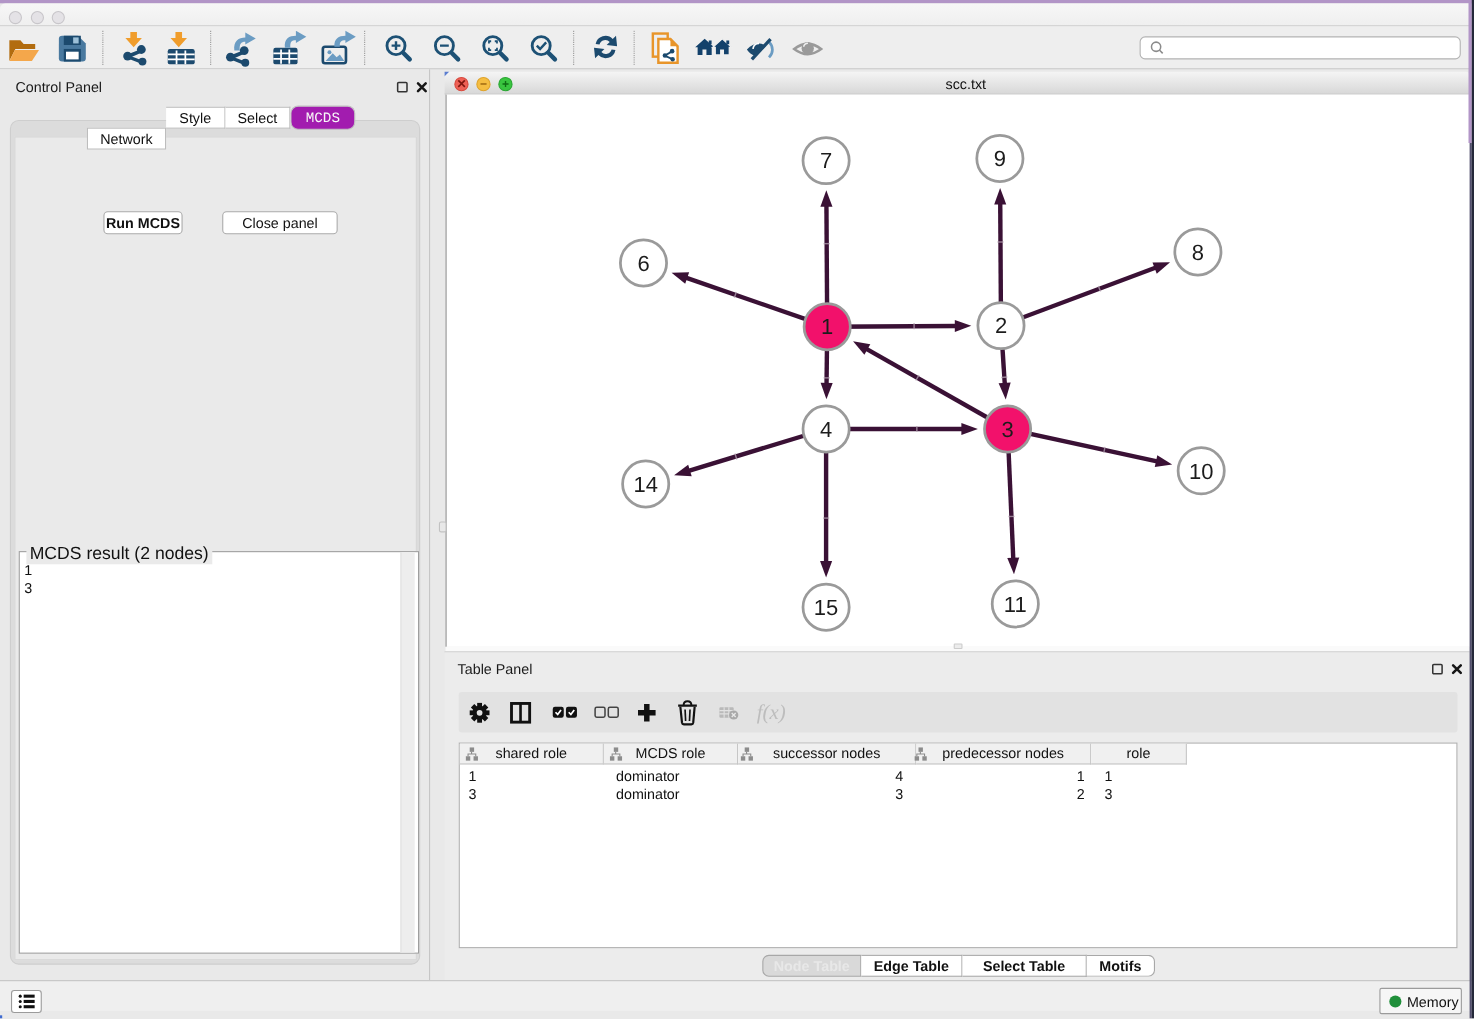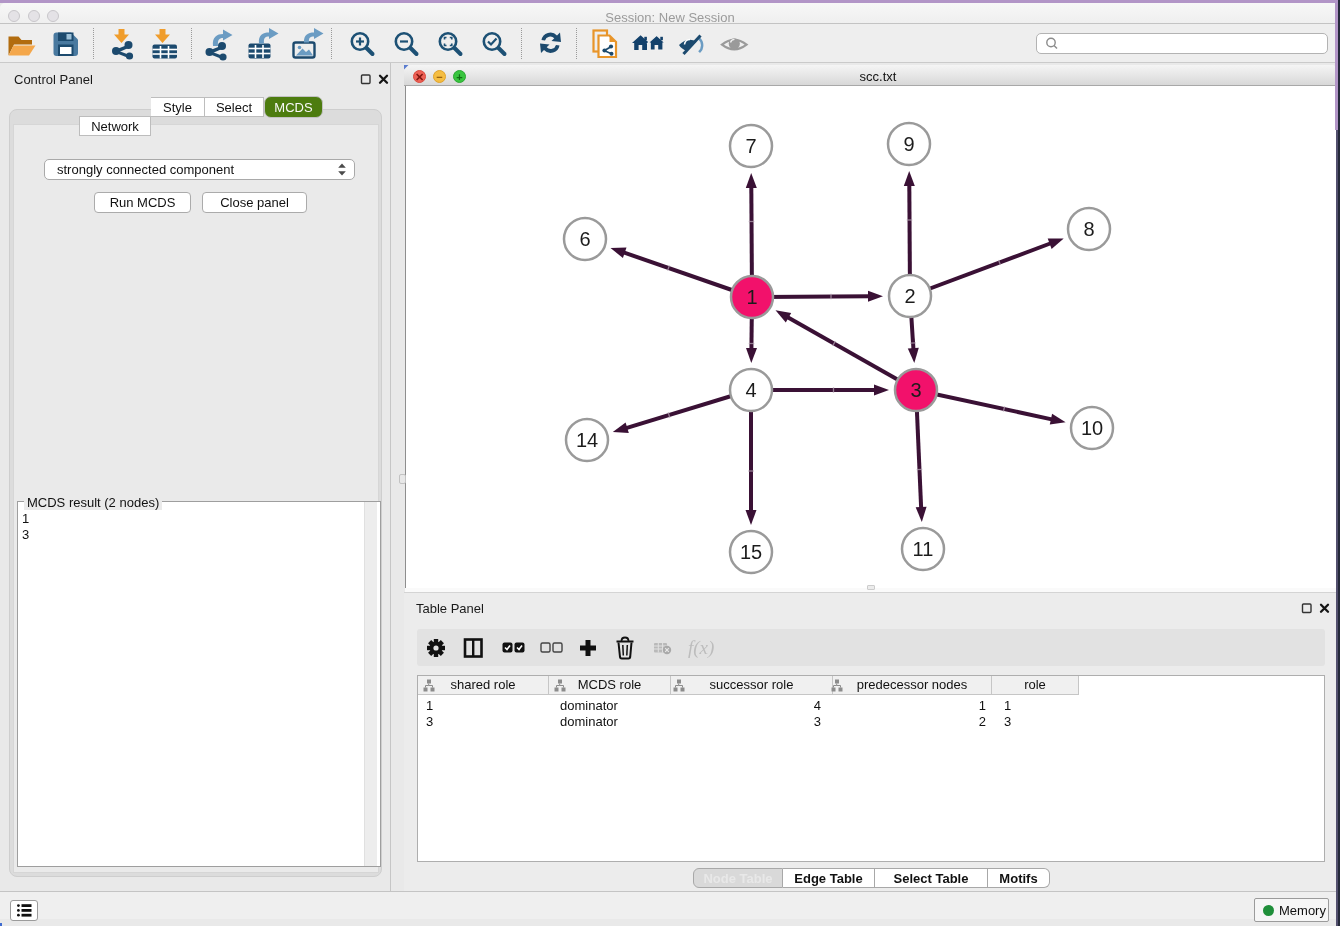--- a/index.html
+++ b/index.html
@@ -11,28 +11,28 @@
 .tlight { position:absolute; top:6.5px; width:12px; height:12px; border-radius:50%; background:#e4e2e6; border:1px solid #c8c6ca; }
 #wintitle { left:0; top:7px; width:1340px; text-align:center; font-size:13px; color:#9b9b9b; }
 #toolbar { left:0; top:24px; width:1340px; height:39px; background:#eeeeee; border-bottom:1px solid #cacaca; }
 .sep { position:absolute; top:4px; height:31px; width:0; border-left:1px dotted #9a9a9a; }
 #searchbox { left:1036px; top:9px; width:292px; height:21px; background:#fff; border:1px solid #b3b3b3; border-radius:5px; }
 
 
 #cpanel { left:0; top:63px; width:391px; height:828px; background:#e9e9e9; border-right:1px solid #c6c6c6; }
 #cphead { left:14px; top:9px; font-size:13px; color:#1a1a1a; }
 .tab { position:absolute; z-index:3; top:34px; height:20px; background:#fff; border:1px solid #bdbdbd; font-size:13px; color:#111; text-align:center; line-height:19px; }
-#tabmcds { position:absolute; z-index:2; top:33px; height:22px; background:#4d7c0f; border:1px solid #c2c2c2; border-radius:7px; font-size:13px; color:#f8f8f8; text-align:center; line-height:21px; }
+#tabmcds { position:absolute; z-index:2; top:33px; height:22px; background:#a21caf; border:1px solid #c2c2c2; border-radius:7px; font-size:13px; color:#f8f8f8; text-align:center; line-height:21px;font-family:Liberation Mono, monospace; }
 #tabpane { left:9px; top:46px; width:373px; height:768px; background:#dcdcdc; border-radius:8px; border:1px solid #cecece; }
 #tabinner { left:13px; top:61px; width:366px; height:749px; background:#eaeaea; border:1px solid #d6d6d6; }
 #optlabel { left:13px; top:74px; width:366px; text-align:center; font-size:13px; color:#111; }
 #dropdown { left:44px; top:96px; width:311px; height:21px; background:#fff; border:1px solid #a9a9a9; border-radius:5px; font-size:13px; color:#111; line-height:19px; padding-left:12px; }
 .btn { position:absolute; top:129px; height:21px; background:#fff; border:1px solid #ababab; border-radius:4px; font-size:13px; color:#111; text-align:center; line-height:19px; }
 #fieldset { left:17px; top:438px; width:364px; height:366px; background:#fff; border:1px solid #9e9e9e; }
-#legend { left:24px; top:432px; background:#eaeaea; padding:0 3px; font-size:13px; color:#111; }
+#legend { left:24px; top:432px; background:#eaeaea; padding:0 3px; font-size:16px; color:#111; }
 #scrollstrip { left:364px; top:439px; width:13px; height:364px; background:#ededed; border-left:1px solid #e0e0e0; }
 .mcdsline { position:absolute; left:22px; font-size:13px; color:#111; }
 
 
 #netwin { left:404px; top:65px; width:932px; height:527px; }
 #nettitle { position:absolute; left:0; top:0; width:932px; height:21px; background:linear-gradient(#f5f5f5,#d8d8d8); border-bottom:1px solid #a8a8a8; border-radius:4px 4px 0 0; }
 .mlight { position:absolute; top:4.5px; width:13px; height:13px; border-radius:50%; font-size:11px; font-weight:bold; text-align:center; line-height:13px; }
 #nettext { position:absolute; left:8px; top:4px; width:932px; text-align:center; font-size:13px; color:#111; }
 #netcanvas { position:absolute; left:1px; top:21px; width:932px; height:502px; background:#fff; border-left:1px solid #8e8e8e; }
 #netbottom { position:absolute; left:1px; top:523px; width:931px; height:4px; background:#fafafa; }
@@ -53,21 +53,20 @@
 #rightedge { left:1338px; top:0; width:2px; height:926px; background:#25293a; }
 #rightpurple { left:1335px; top:0; width:3px; height:130px; background:#b295c7; }
 </style>
 </head>
 <body>
 <div class="abs" id="purpletop"></div>
 <div class="abs" id="titlebar">
   <div class="tlight" style="left:8px;"></div>
   <div class="tlight" style="left:27.5px;"></div>
   <div class="tlight" style="left:47px;"></div>
-  <div class="abs" id="wintitle">Session: New Session</div>
 </div>
 <div class="abs" id="toolbar">
   <svg class="abs" style="left:0;top:0;" width="760" height="39" viewBox="0 0 760 39">
 
     <path d="M8.5 31.5 L8.5 12.5 L18.5 12.5 L21.5 16 L32 16 L32 20.5 L14 20.5 Z" fill="#b26c0f"></path>
     <path d="M13.5 21.5 L35.5 21.5 L29 31.5 L8.6 31.5 Z" fill="#f4a74b"></path>
 
     <path d="M53.5 11.5 q0-3 3-3 L71 8.5 L78 15.5 L78 29 q0 3 -3 3 L56.5 32 q-3 0-3-3 Z" fill="#49799f"></path>
     <path d="M58 8.5 L73.5 8.5 L73.5 17 L58 17 Z" fill="#1c4a6e"></path>
     <rect x="66.5" y="10" width="5" height="5.5" fill="#9cc0d8"></rect>
@@ -194,27 +193,21 @@
   <svg class="abs" style="left:358px;top:9px;" width="33" height="15" viewBox="0 0 33 15">
     <rect x="3.5" y="3" width="8.5" height="8.5" rx="1" fill="none" stroke="#333" stroke-width="1.4"></rect>
     <path d="M22 3.8 L29 10.8 M29 3.8 L22 10.8" fill="none" stroke="#161616" stroke-width="2.3" stroke-linecap="round"></path>
   </svg>
   <div class="tab" style="left:79px; width:72px;margin-top:19px;">Network</div>
   <div class="tab" style="left:151px; width:54px; border-left:none;">Style</div>
   <div class="tab" style="left:205px; width:59px; border-left:none;">Select</div>
   <div id="tabmcds" style="left:264px; width:59px;">MCDS</div>
   <div class="abs" id="tabpane"></div>
   <div class="abs" id="tabinner"></div>
-  <div class="abs" id="dropdown">strongly connected component
-    <svg width="12" height="17" viewBox="0 0 12 17" style="position:absolute;right:6px;top:1px;">
-      <path d="M2.2 6.8 L6 2.6 L9.8 6.8 Z" fill="#4a4a4a"></path>
-      <path d="M2.2 10.2 L6 14.4 L9.8 10.2 Z" fill="#4a4a4a"></path>
-    </svg>
-  </div>
-  <div class="btn" style="left:94px; width:97px;">Run MCDS</div>
+  <div class="btn" style="left:94px; width:72px;font-weight:bold;">Run MCDS</div>
   <div class="btn" style="left:202px; width:105px;">Close panel</div>
   <div class="abs" id="fieldset"></div>
   <div class="abs" id="scrollstrip"></div>
   <div class="abs" id="legend">MCDS result (2 nodes)</div>
   <div class="mcdsline" style="top:448px;">1</div>
   <div class="mcdsline" style="top:464px;">3</div>
 </div>
 
 <div class="abs" id="netwin">
   <div id="nettitle"></div>
@@ -361,21 +354,21 @@
         <circle cx="250" cy="21" r="4.2" fill="#a9a9a9"></circle>
         <path d="M248.2 19.2 L251.8 22.8 M251.8 19.2 L248.2 22.8" stroke="#e8e8e8" stroke-width="1.2"></path>
       </g>
 
       <text x="271" y="25" font-family="Liberation Serif, serif" font-style="italic" font-size="19" fill="#bdbdbd">f(x)</text>
     </svg>
   </div>
   <div class="abs" id="ttable">
     <div class="thcell" style="left:0; width:131px;">shared role</div>
     <div class="thcell" style="left:131px; width:122px;">MCDS role</div>
-    <div class="thcell" style="left:253px; width:162px;">successor role</div>
+    <div class="thcell" style="left:253px; width:162px;">successor nodes</div>
     <div class="thcell" style="left:415px; width:159px;">predecessor nodes</div>
     <div class="thcell" style="left:574px; width:87px;">role</div>
     <svg width="908" height="19" viewBox="0 0 908 19" style="position:absolute;left:0;top:0;">
       <g fill="#8c8c8c">
         <g transform="translate(11,9.5)">
             <rect x="-2" y="-6" width="4" height="4"></rect>
             <rect x="-5.5" y="2" width="4" height="4"></rect>
             <rect x="1.5" y="2" width="4" height="4"></rect>
             <path d="M-0.3 -2 L-0.3 0 L-3.5 0 L-3.5 2 M-0.3 0 L3.5 0 L3.5 2" stroke="#8c8c8c" fill="none"></path>
           </g>

